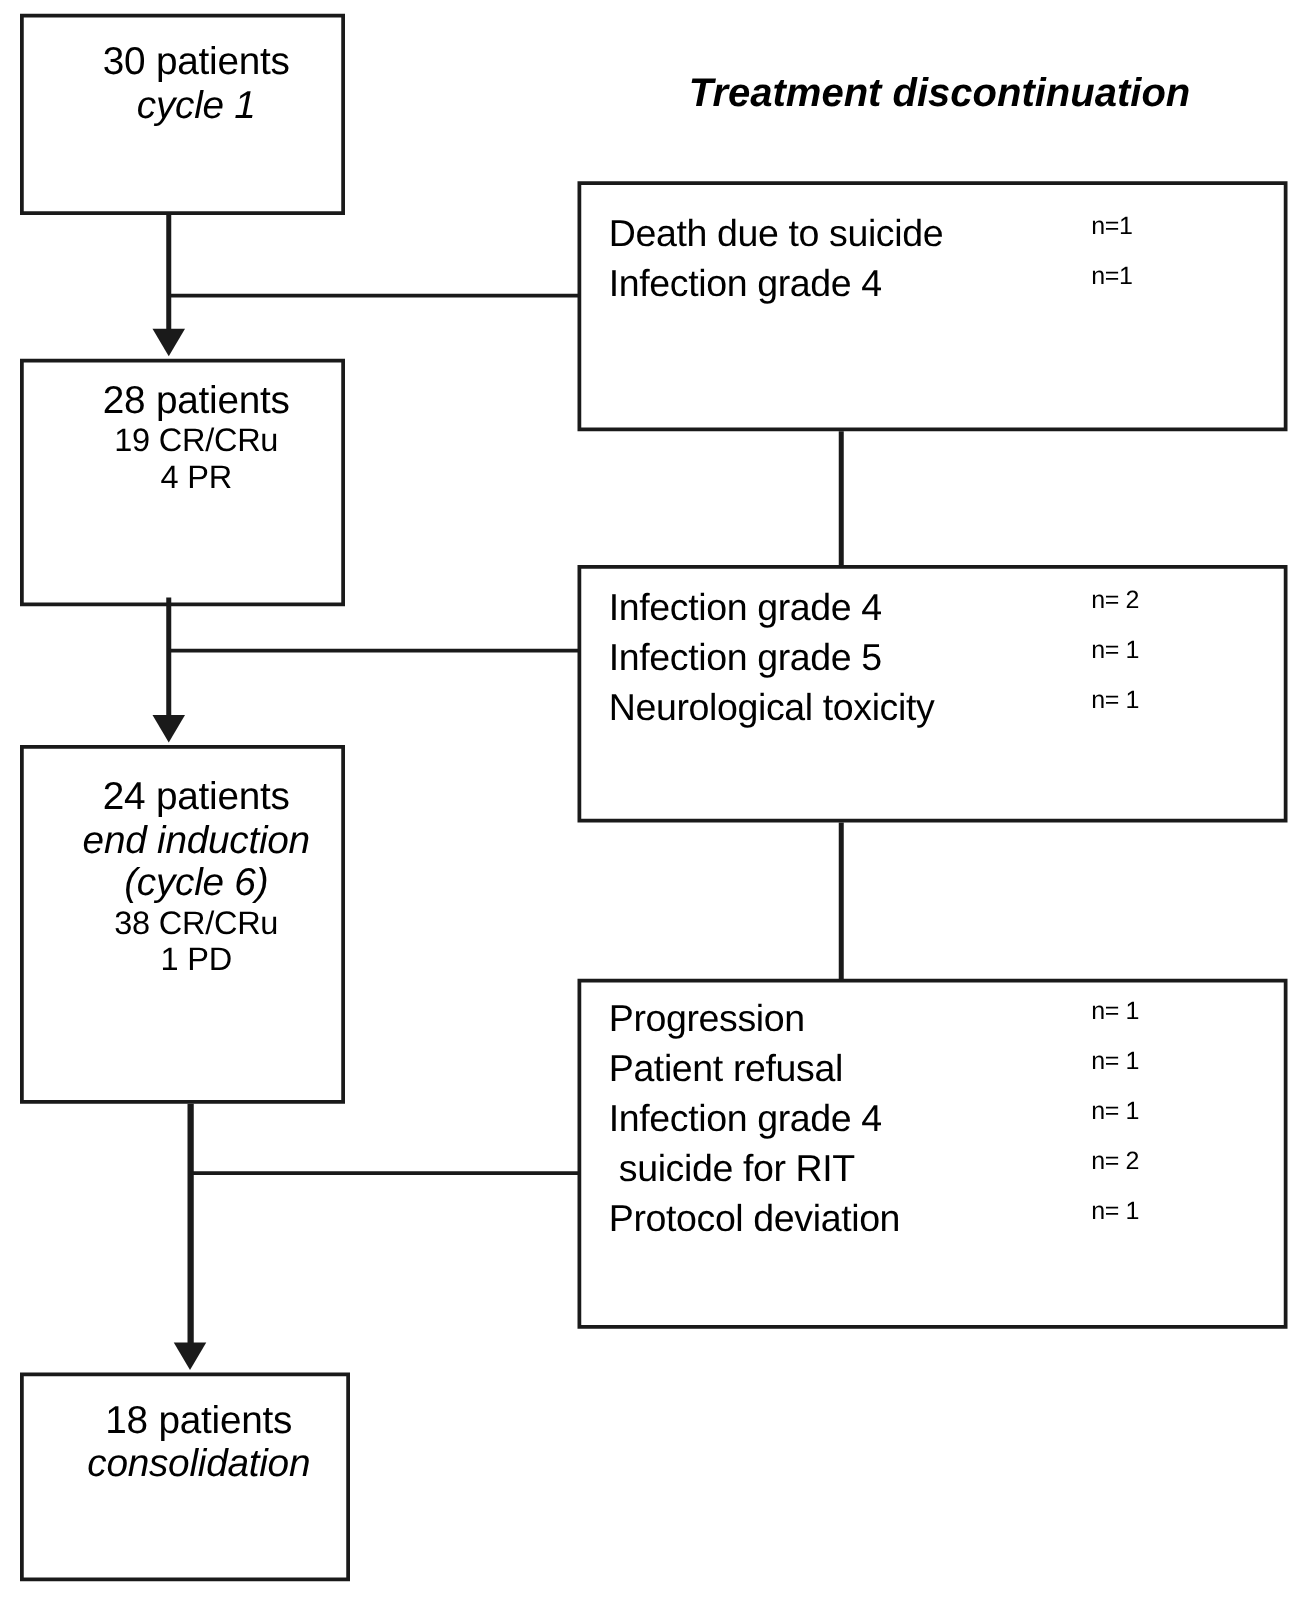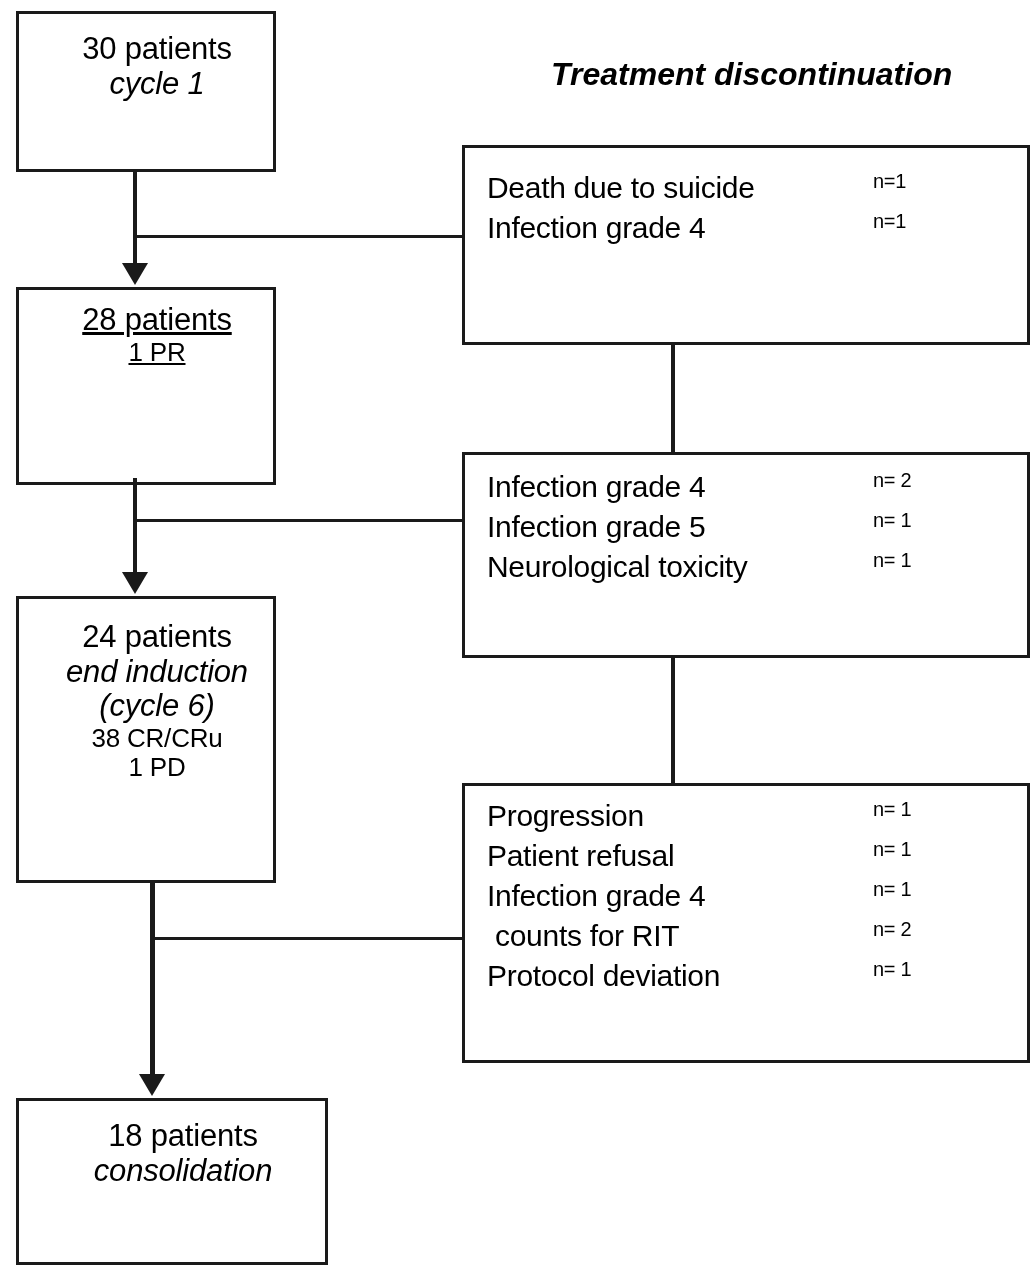--- a/index.html
+++ b/index.html
@@ -104,34 +104,35 @@
 
 <div id="canvas">
 
   <div class="title" style="left:551px; top:56px;">Treatment discontinuation</div>
 
   <div class="box box-left" id="box-cycle-1" style="left:16px; top:11px; width:260px; height:161px;">
     <div class="ln ln-big" style="margin-top:18px;">30 patients</div>
     <div class="ln ln-ital">cycle 1</div>
   </div>
 
-  <div class="box box-left" id="box-cycle-4" style="left:16px; top:287px; width:260px; height:198px;text-decoration:underline;">
+  <div class="box box-left" id="box-cycle-4" style="left:16px; top:287px; width:260px; height:198px;">
     <div class="ln ln-big" style="margin-top:13px;">28 patients</div>
-    <div class="ln ln-small">1 PR</div>
+    <div class="ln ln-small">19 CR/CRu</div>
+    <div class="ln ln-small">4 PR</div>
   </div>
 
   <div class="box box-left" id="box-end-induction" style="left:16px; top:596px; width:260px; height:287px;">
     <div class="ln ln-big" style="margin-top:21px;">24 patients</div>
     <div class="ln ln-ital">end induction</div>
     <div class="ln ln-ital">(cycle 6)</div>
     <div class="ln ln-small">38 CR/CRu</div>
     <div class="ln ln-small">1 PD</div>
   </div>
 
-  <div class="box box-left" id="box-consolidation" style="left:16px; top:1098px; width:312px; height:167px;">
+  <div class="box box-left" id="box-consolidation" style="left:16px; top:1098px; width:264px; height:167px;">
     <div class="ln ln-big" style="margin-top:18px;">18 patients</div>
     <div class="ln ln-ital">consolidation</div>
   </div>
 
   <div class="box box-right" id="discontinuation-1" style="left:462px; top:145px; width:568px; height:200px;">
     <div class="rows" style="left:22px; top:8px; width:520px;margin-top:12px;">
       <div class="row">
         <span class="row-label">Death due to suicide</span>
         <span class="row-count" style="left:386px;">n=1</span>
       </div>
@@ -167,21 +168,21 @@
       </div>
       <div class="row">
         <span class="row-label">Patient refusal</span>
         <span class="row-count" style="left:386px;">n= 1</span>
       </div>
       <div class="row">
         <span class="row-label">Infection grade 4</span>
         <span class="row-count" style="left:386px;">n= 1</span>
       </div>
       <div class="row">
-        <span class="row-label"> counts for RIT</span>
+        <span class="row-label"> suicide for RIT</span>
         <span class="row-count" style="left:386px;">n= 2</span>
       </div>
       <div class="row">
         <span class="row-label">Protocol deviation</span>
         <span class="row-count" style="left:386px;">n= 1</span>
       </div>
     </div>
   </div>
 
   <div class="vline" style="left:133px; top:172px; width:4px; height:93px;"></div>

